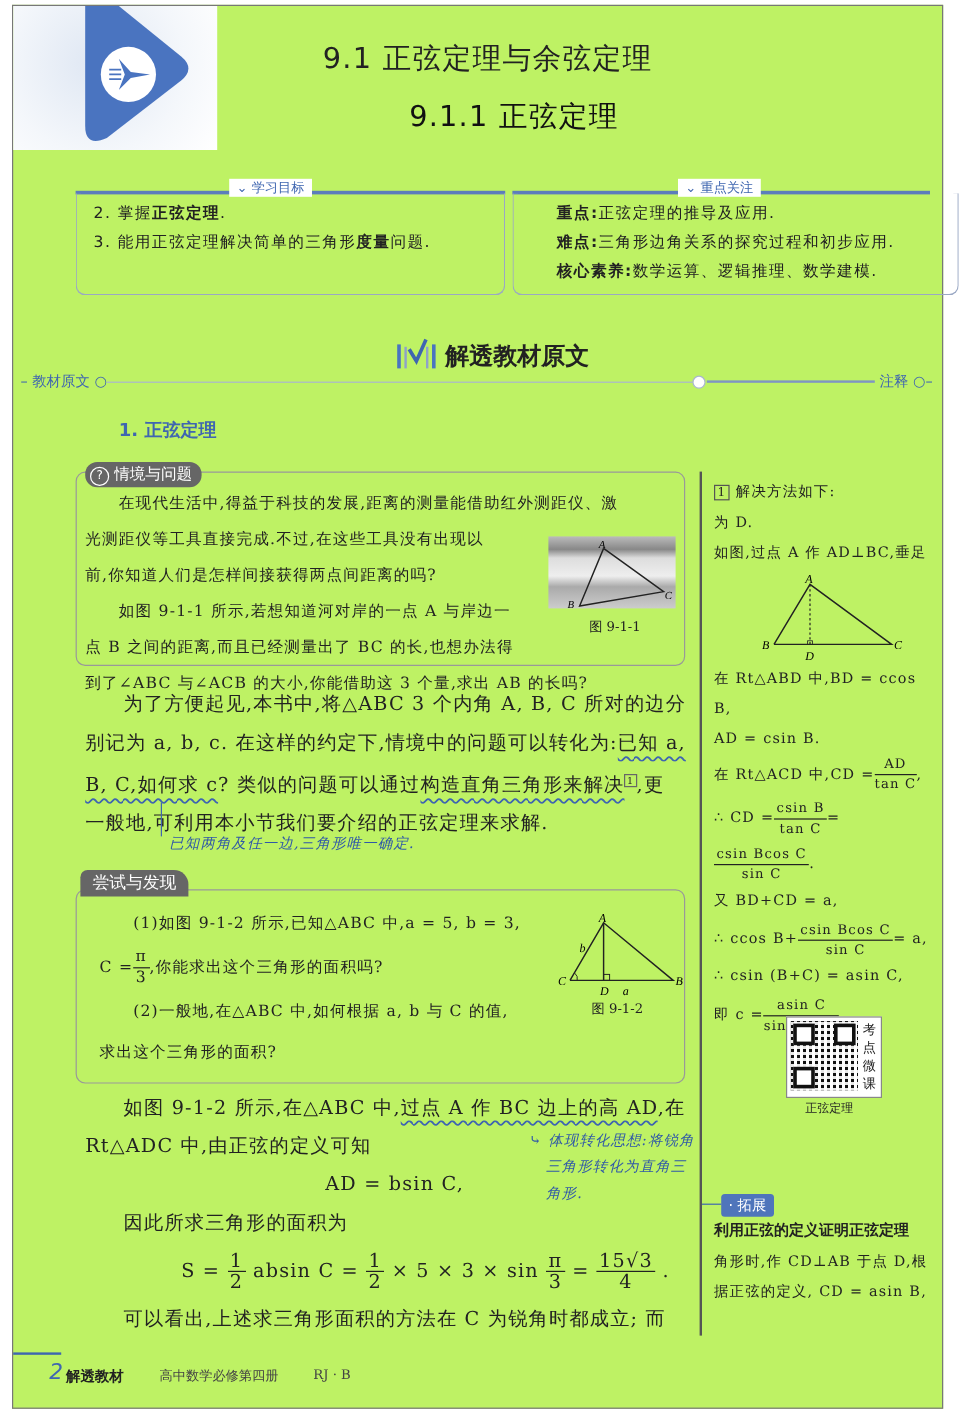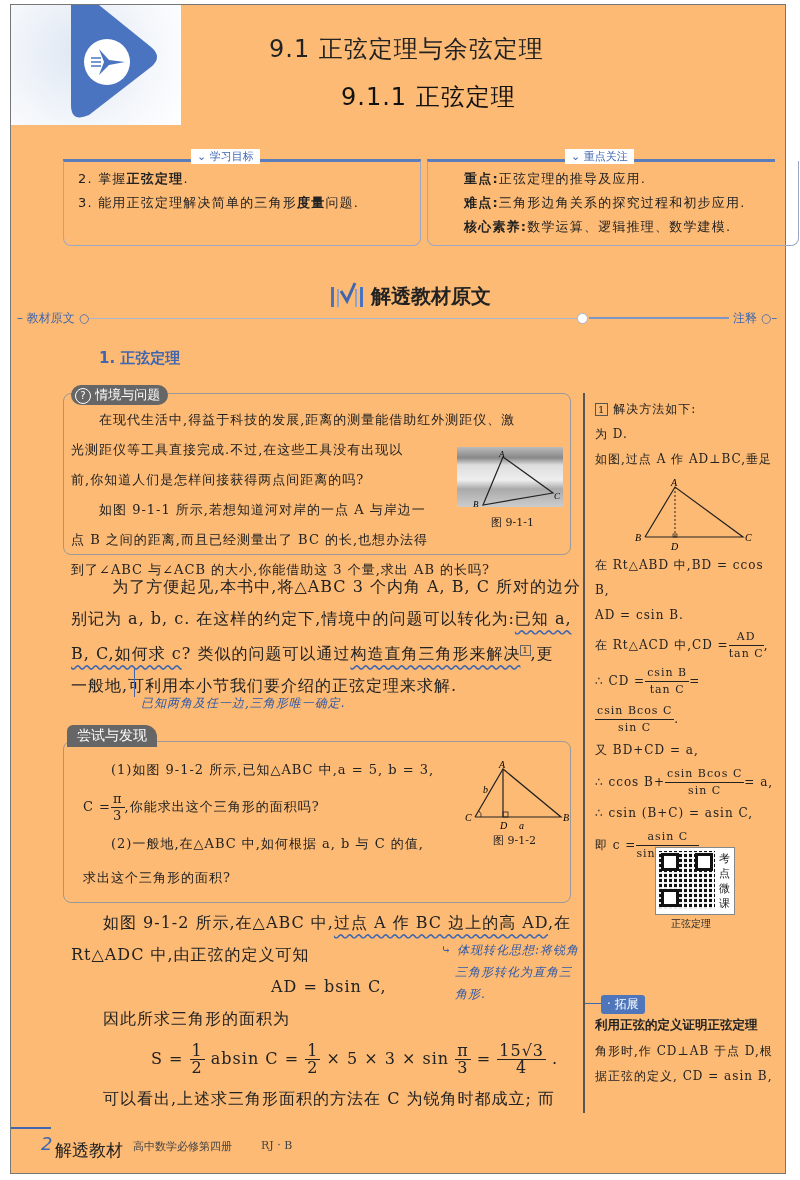--- a/index.html
+++ b/index.html
@@ -1,17 +1,17 @@
 <!DOCTYPE html>
 <html><head>
 <meta charset="utf-8">
 <style>
   html,body{margin:0;padding:0;}
   body{width:800px;height:1180px;background:#fff;font-family:"DejaVu Serif",serif;color:#222;position:relative;overflow:hidden;}
-  .page{position:absolute;left:10px;top:4px;width:774px;height:1168px;border:1px solid #777;background:#fdba74;}
+  .page{position:absolute;left:10px;top:4px;width:774px;height:1168px;border:1px solid #777;background:#bef264;}
   .abs{position:absolute;}
   .sans{font-family:"DejaVu Sans",sans-serif;}
   .serif{font-family:"DejaVu Serif",serif;}
   .blue{color:#3f66b0;}
   
   .logo-bg{left:0;top:0;width:170px;height:120px;background:radial-gradient(circle at 40% 40%,#dfe7f3 0%,#f4f7fb 60%,#fff 100%);}
   .title1{left:258px;top:28px;font-size:24px;color:#222;letter-spacing:1px;}
   .title2{left:330px;top:76px;font-size:24px;color:#111;letter-spacing:1px;}
   
   .box{border:1.5px solid #9aa8c4;border-top:none;border-radius:0 0 8px 8px;}
@@ -114,21 +114,21 @@
     <svg width="106" height="60">
       <polyline points="46,10 26,58 96,46 46,10" fill="none" stroke="#222" stroke-width="1.2"></polyline>
       <text x="42" y="10" font-size="9" font-style="italic" font-family="Liberation Serif">A</text>
       <text x="16" y="60" font-size="9" font-style="italic" font-family="Liberation Serif">B</text>
       <text x="97" y="52" font-size="9" font-style="italic" font-family="Liberation Serif">C</text>
     </svg>
   </div>
   <div class="abs" style="left:480px;top:510px;font-size:11px;">图 9-1-1</div>
 
   <div class="abs p" style="left:60px;top:566px;width:510px;">
-    <div style="padding-left:32px;text-align:right;">为了方便起见,本书中,将△ABC 3 个内角 A, B, C 所对的边分</div>
+    <div style="padding-left:32px;">为了方便起见,本书中,将△ABC 3 个内角 A, B, C 所对的边分</div>
     <div><span>别记为 a, b, c. 在这样的约定下,情境中的问题可以转化为:</span><span class="wavy">已知 a,</span></div>
     <div><span class="wavy">B, C,如何求 c</span><span>? 类似的问题可以通过</span><span class="wavy">构造直角三角形来解决</span><sup style="font-size:8px;border:1px solid #666;padding:0 1px;">1</sup><span>,更</span></div>
     <div>一般地,可利用本小节我们要介绍的正弦定理来求解.</div>
   </div>
   <div class="abs" style="left:123px;top:664px;width:1px;height:28px;background:#3f66b0;"></div>
   <div class="abs note" style="left:130px;top:690px;">已知两角及任一边,三角形唯一确定.</div>
 
   <div class="abs qbox" style="left:52px;top:736px;width:506px;height:160px;"></div>
   <div class="abs sans" style="left:56px;top:720px;background:#666;color:#fff;font-size:14px;padding:2px 10px;border-radius:6px 12px 0 0;">尝试与发现</div>
   <div class="abs small" style="left:72px;top:748px;width:380px;">
@@ -214,17 +214,17 @@
   <div class="abs" style="left:574px;top:998px;width:16px;height:1px;background:#3f66b0;"></div>
   <div class="abs tag sans" style="left:590px;top:990px;">· <span>拓展</span></div>
   <div class="abs serif" style="left:584px;top:1012px;font-size:12.5px;font-weight:bold;">利用正弦的定义证明正弦定理</div>
   <div class="abs side" style="left:584px;top:1034px;width:184px;">
     <div>角形时,作 CD⊥AB 于点 D,根</div>
     <div>据正弦的定义, CD = asin B,</div>
   </div>
 
   <div class="abs" style="left:0;top:1122px;width:40px;height:2px;background:#3f66b0;"></div>
   <div class="abs sans" style="left:30px;top:1128px;font-size:18px;color:#3f66b0;font-style:italic;">2</div>
-  <div class="abs sans" style="left:44px;top:1134px;font-size:17px;font-weight:normal;">解透教材</div>
+  <div class="abs sans" style="left:44px;top:1134px;font-size:12px;font-weight:bold;">解透教材</div>
   <div class="abs serif" style="left:122px;top:1134px;font-size:11px;color:#444;">高中数学必修第四册</div>
   <div class="abs serif" style="left:250px;top:1134px;font-size:11px;color:#444;">RJ · B</div>
 
 </div>
 
 </body></html>

